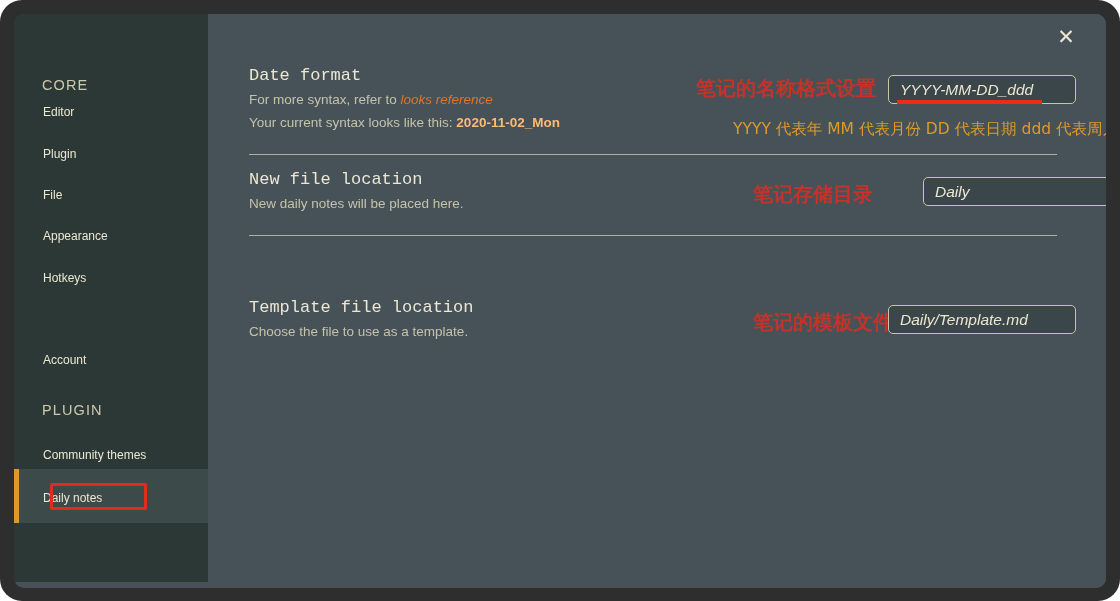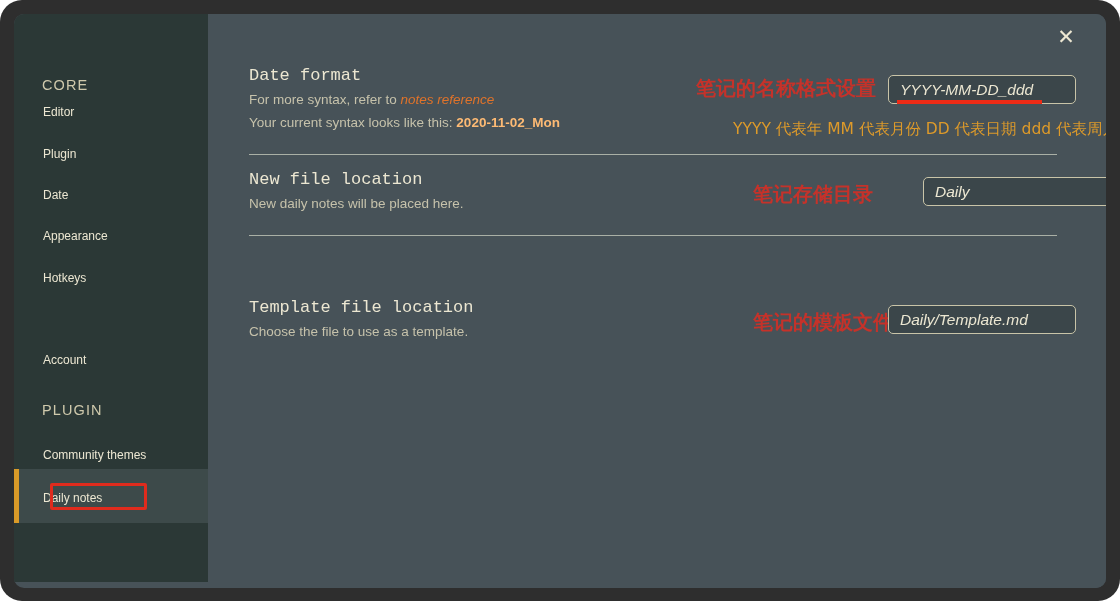--- a/index.html
+++ b/index.html
@@ -251,21 +251,21 @@
 
       <div class="sidebar-section-label" id="label-core">CORE</div>
 
       <div class="sidebar-item" style="top:82px">
         <span>Editor</span>
       </div>
       <div class="sidebar-item" style="top:124px">
         <span>Plugin</span>
       </div>
       <div class="sidebar-item" style="top:165px">
-        <span>Date</span>
+        <span>File</span>
       </div>
       <div class="sidebar-item" style="top:206px">
         <span>Appearance</span>
       </div>
       <div class="sidebar-item" style="top:248px">
         <span>Hotkeys</span>
       </div>
       <div class="sidebar-item" style="top:330px">
         <span>Account</span>
       </div>
@@ -282,21 +282,21 @@
       <div id="daily-notes-annotation-box"></div>
     </div>
 
     <div id="main">
 
       <div id="close-button">✕</div>
 
       <div class="setting-row divided" id="row-date-format">
         <div class="setting-name">Date format</div>
         <div class="setting-desc">
-          <span>For more syntax, refer to </span><span class="link-inline">notes reference</span>
+          <span>For more syntax, refer to </span><span class="link-inline">looks reference</span>
         </div>
         <div class="setting-desc2">
           <span>Your current syntax looks like this: </span><span class="value-inline">2020-11-02_Mon</span>
         </div>
 
         <div class="cn-annotation-red" id="cn-date-format">笔记的名称格式设置</div>
 
         <input class="setting-input" id="input-date-format" type="text" value="YYYY-MM-DD_ddd" style="">
         <div id="date-format-underline"></div>
 

